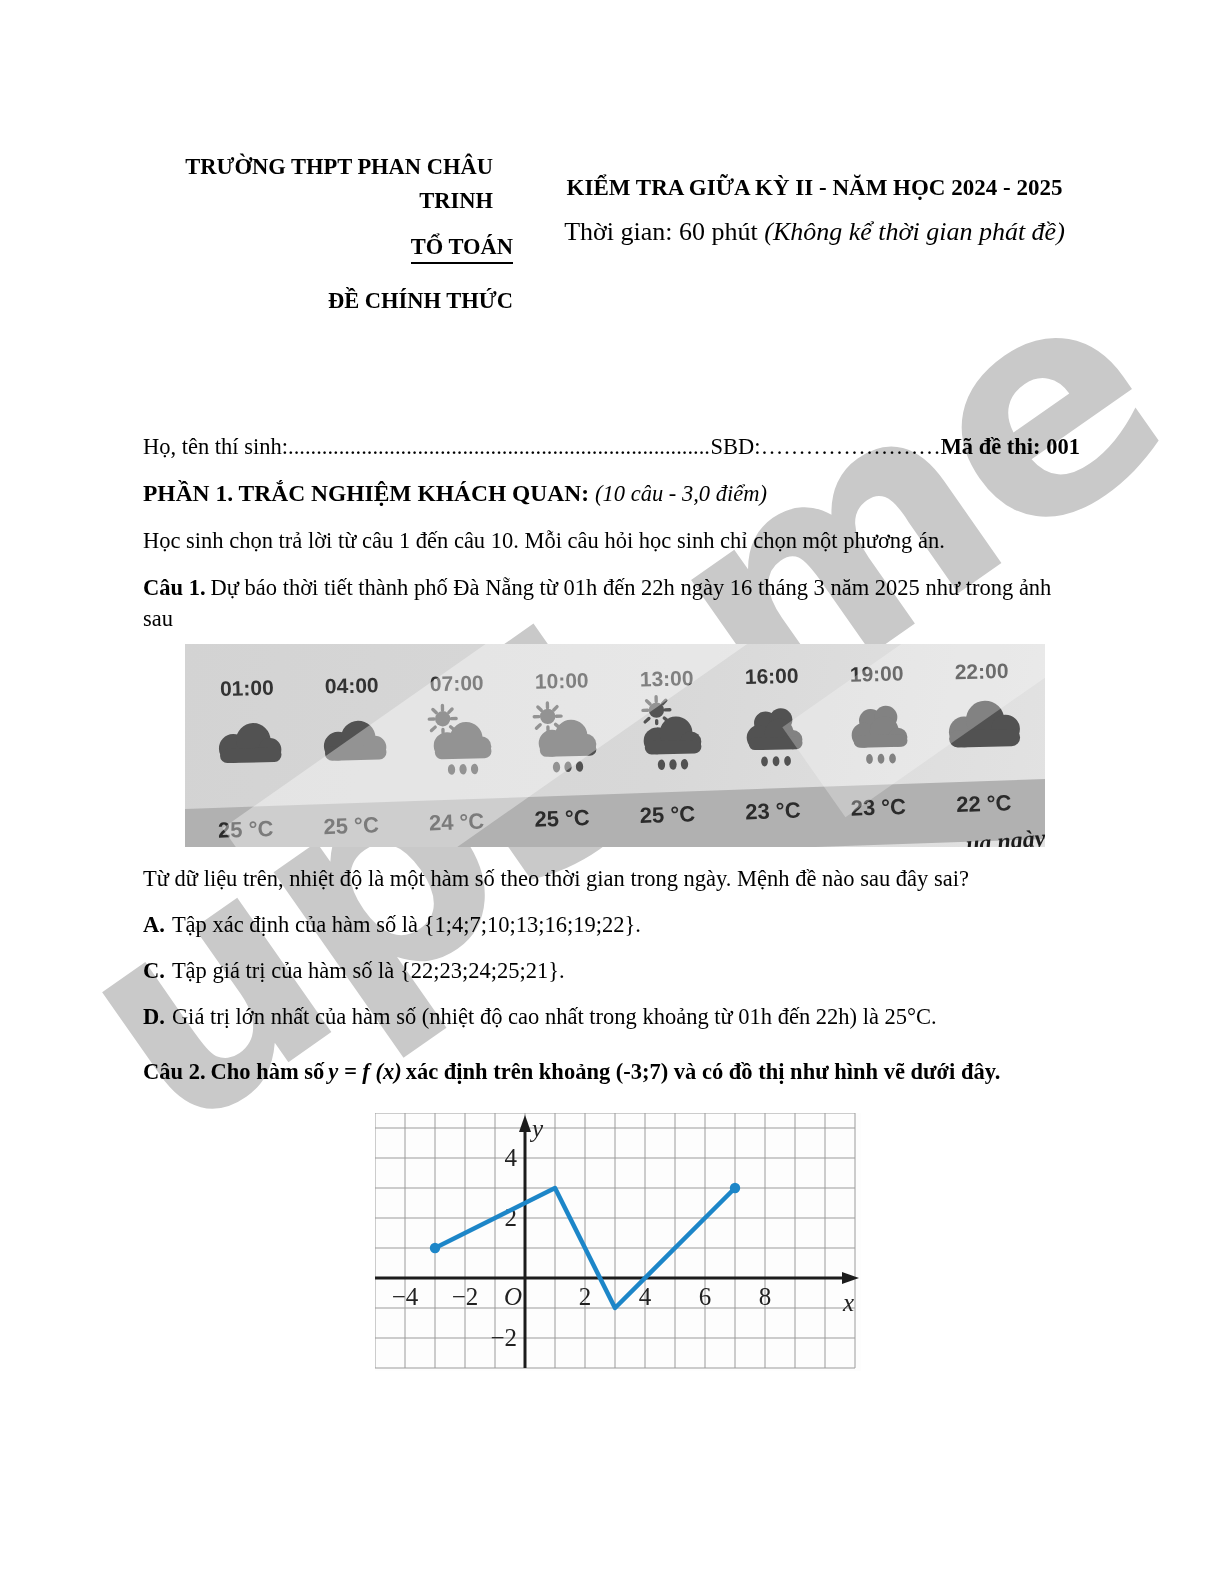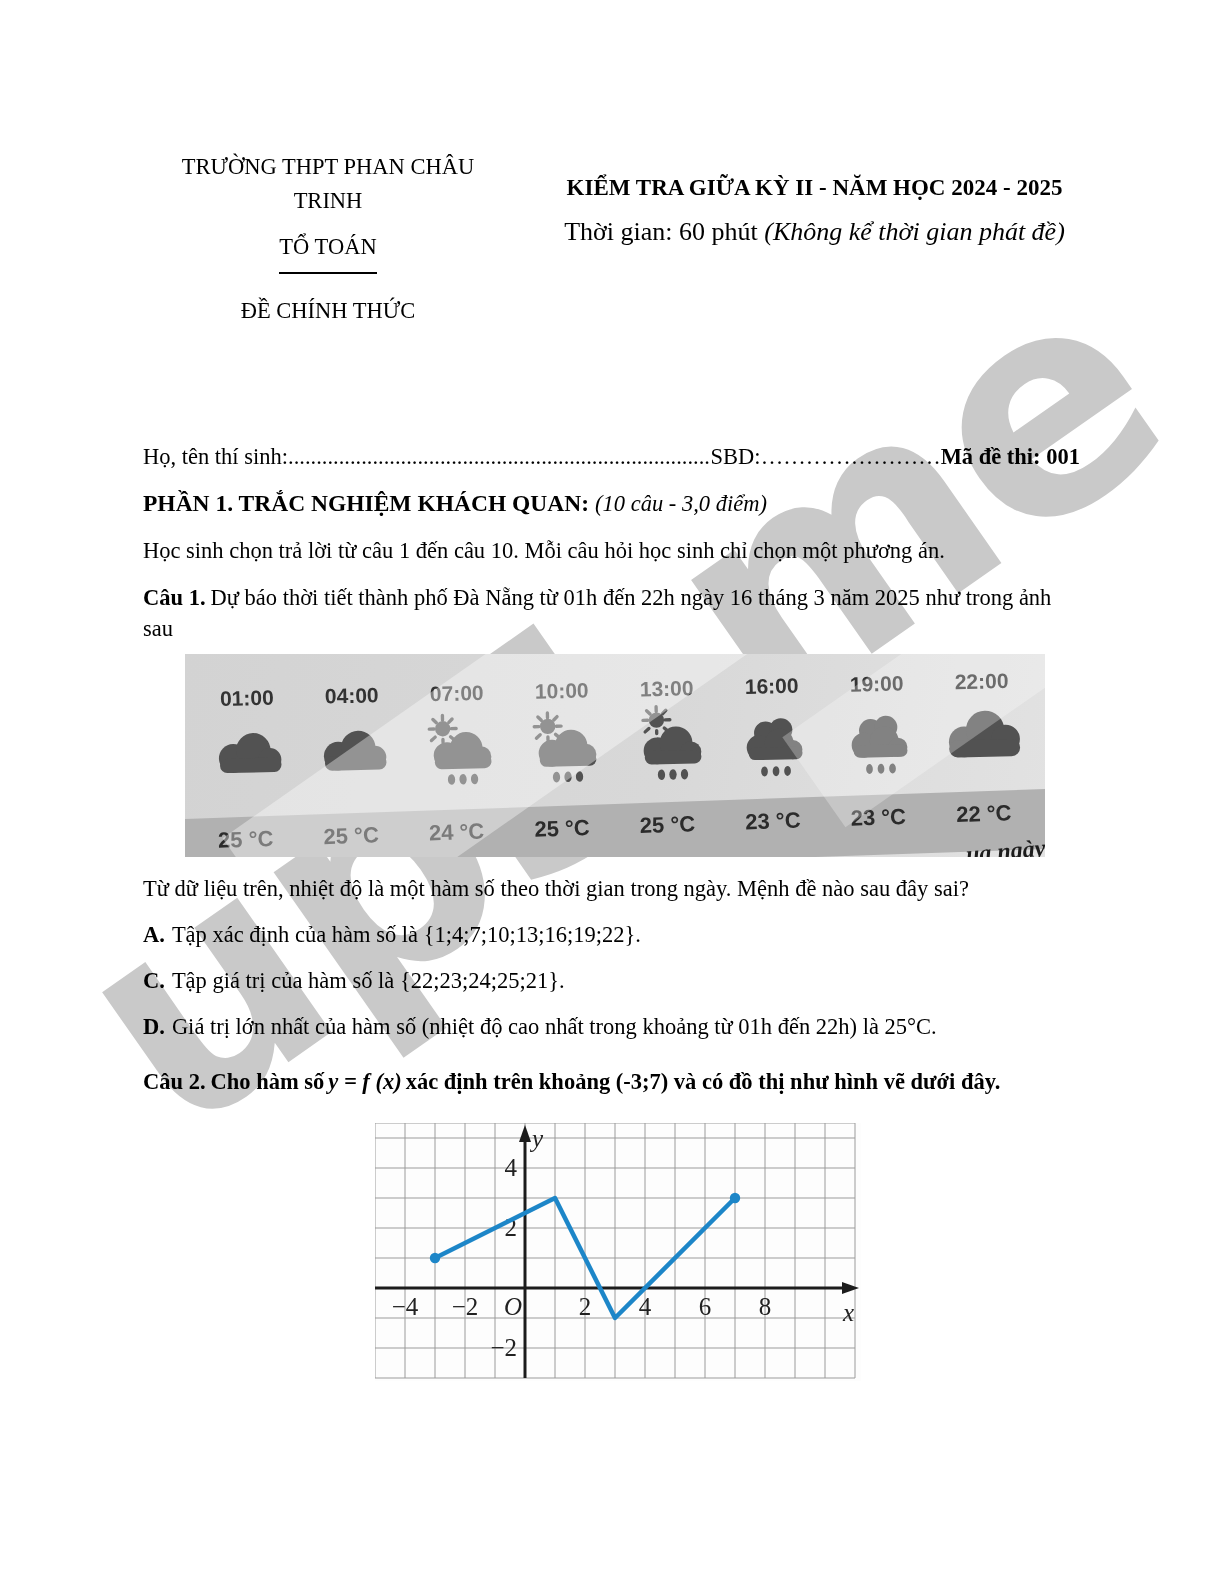--- a/index.html
+++ b/index.html
@@ -13,24 +13,24 @@
     transform:translate(-50%,-50%) rotate(-35deg);
     font-family:"DejaVu Sans", sans-serif; font-weight:bold;
     font-size:300px; letter-spacing:-6px; white-space:nowrap;
     color:#c9c9c9; z-index:0; user-select:none;
   }
 
   .content { position:relative; z-index:1; padding:150px 144px 0 143px; font-size:22.5px; }
 
   
   .header { display:flex; align-items:flex-start; }
-  .h-left { width:370px; text-align:center; font-weight:normal; }
+  .h-left { width:370px; text-align:right; font-weight:bold; }
   .h-left .school { font-size:22.5px; line-height:34px; width:330px; margin:0 auto; }
   .h-left .group { margin-top:16px; }
-  .h-left .group span { display:inline-block; border-bottom:2.5px solid #000; padding-bottom:12px; }
+  .h-left .group span { display:inline-block; border-bottom:2.5px solid #000; padding-bottom:2px; }
   .h-left .official { margin-top:24px; }
   .h-right { flex:1; text-align:center; padding-left:36px; }
   .h-right .title { font-weight:bold; font-size:23px;margin-top:25px; }
   .h-right .subject { font-weight:bold; font-size:23px; margin-top:17px; }
   .h-right .time { font-size:26px; margin-top:16px; }
 
   
   .stu { display:flex; white-space:nowrap; margin-top:118px; line-height:30px; }
   .stu .lead { flex:1 1 auto; overflow:hidden; }
   .stu b { flex:0 0 auto; }

